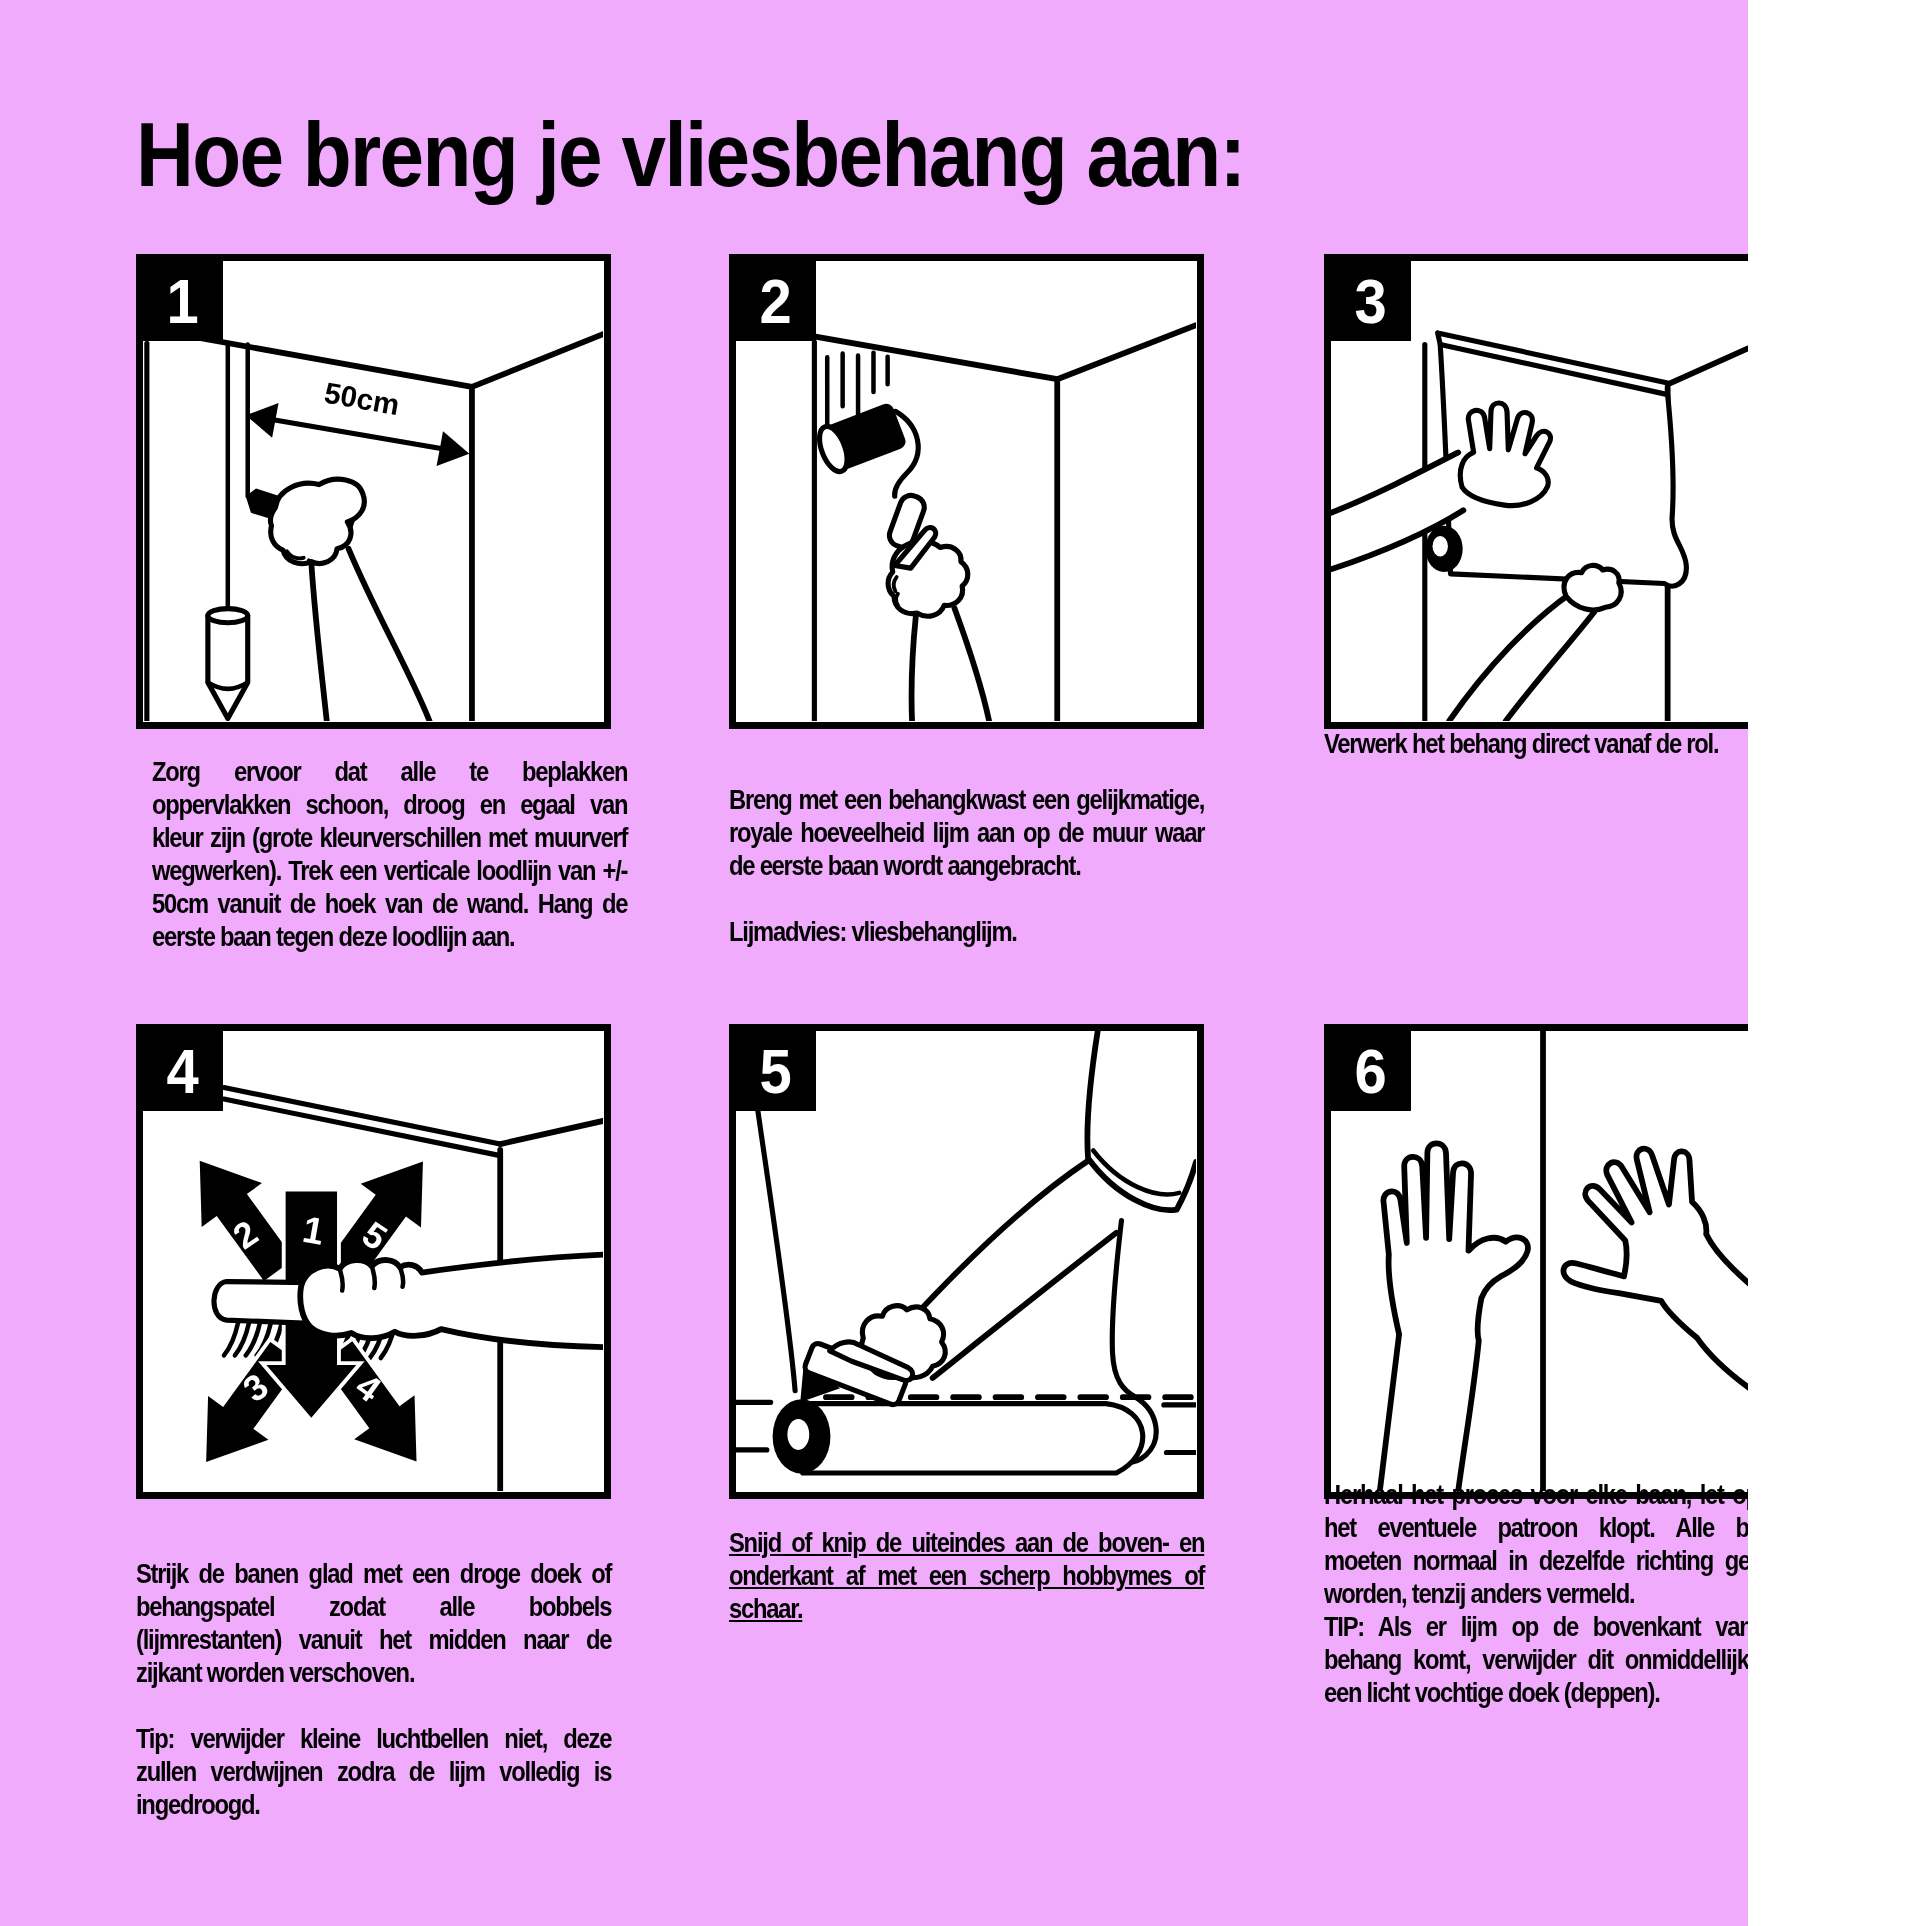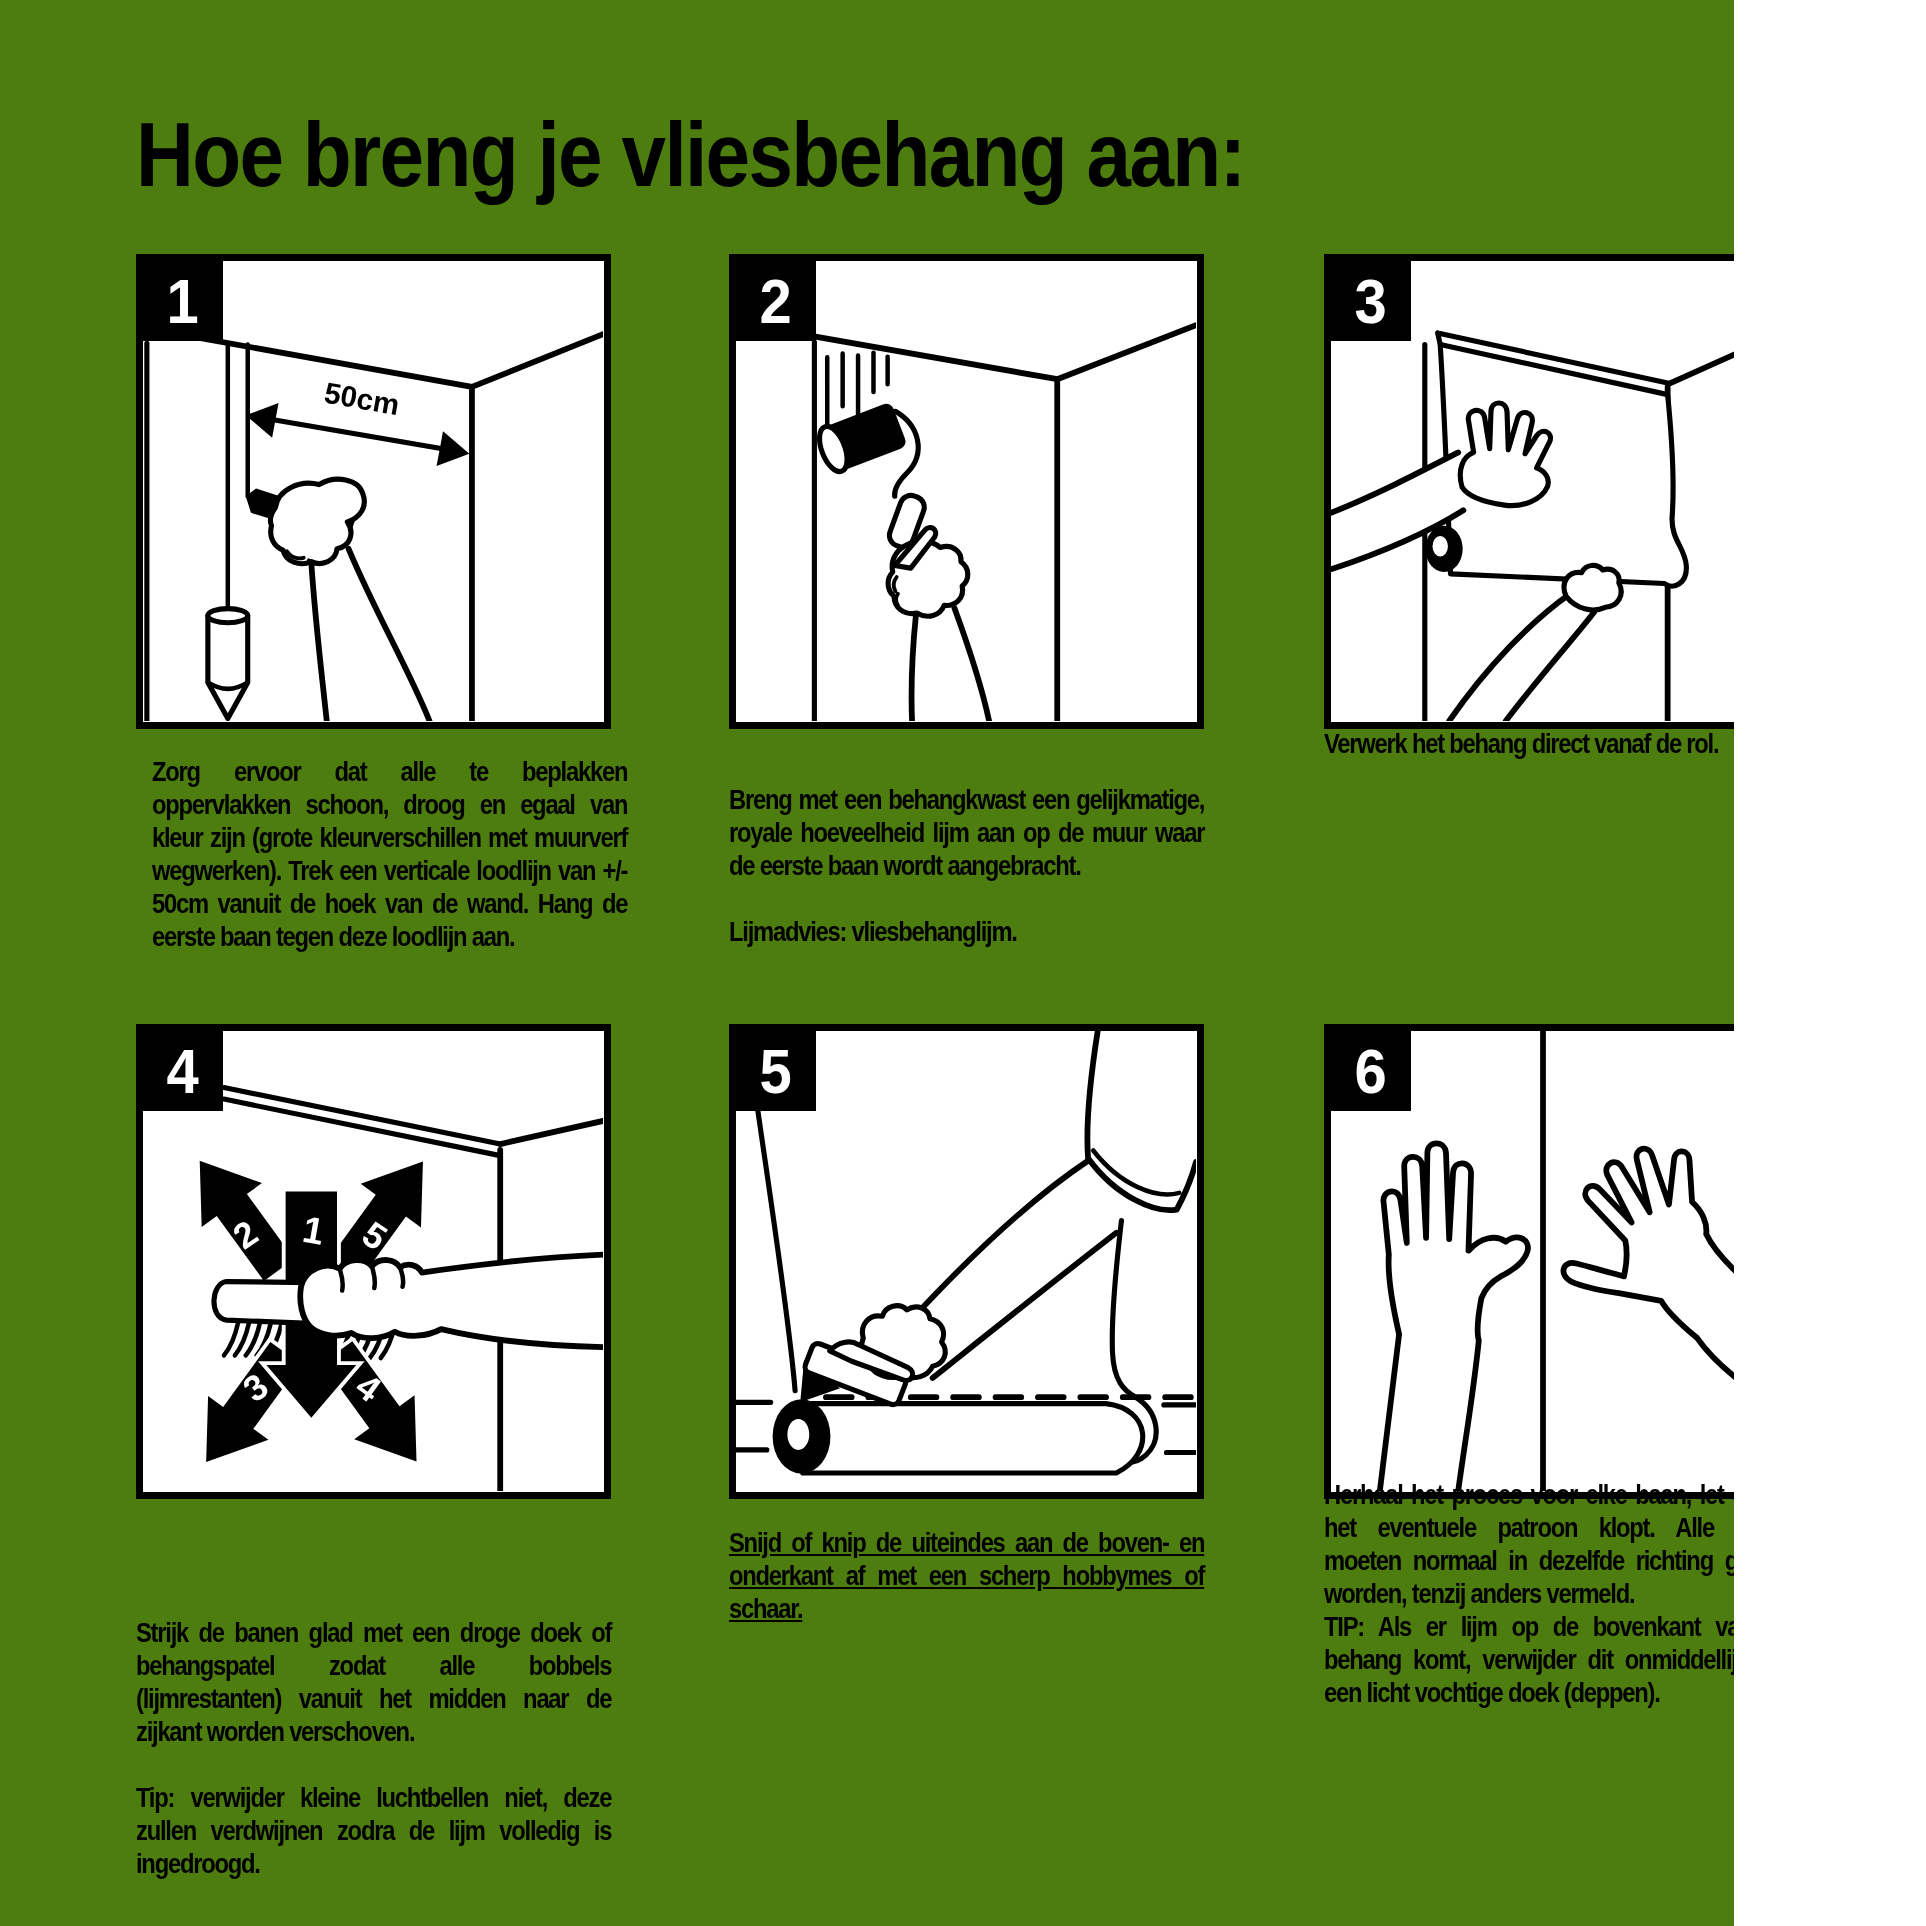--- a/index.html
+++ b/index.html
@@ -1,36 +1,36 @@
 <!DOCTYPE html>
 <html style="font-size:10.3px"><head>
 <meta charset="utf-8">
 <style>
   html,body{margin:0;padding:0;background:#fff;}
-  .page{position:relative;width:1734px;height:1926px;background:#4d7c0f;overflow:hidden;
-        font-family:"Liberation Sans",sans-serif;color:#000;}
+  .page{position:relative;width:1734px;height:1926px;background:#f0abfc;overflow:hidden;
+        font-family:"Liberation Sans",sans-serif;color:#000;padding-left:14px;}
   .title{position:absolute;left:136px;top:103px;margin:0;width:1541px;
          font-size:91px;font-weight:bold;letter-spacing:-1.9px;white-space:nowrap;
          transform:scaleX(.88);transform-origin:left top;}
   .panel{position:absolute;width:475px;height:475px;border:7.7px solid #000;
          box-sizing:border-box;background:#fff;}
   .panel svg{position:absolute;left:0;top:0;width:460px;height:460px;display:block;}
   .badge{position:absolute;left:0;top:0;width:80px;height:80px;background:#000;
          display:flex;align-items:center;justify-content:center;z-index:5;}
   .badge span{color:#fff;font-size:63px;font-weight:bold;line-height:1;transform:scaleX(.92);}
   .caption{position:absolute;width:475px;}
   .caption-inner{width:540px;transform:scaleX(.88);transform-origin:left top;}
   .caption-inner p{margin:0;font-size:27px;font-weight:bold;letter-spacing:-1.4px;
          line-height:33px;text-align:justify;}
   .caption.spaced .caption-inner p + p{margin-top:33px;}
   
   .p1{left:136px;top:254px;}  .c1{left:152px;top:756px;}
   .p2{left:729px;top:254px;} .c2{left:729px;top:756px;margin-top:28px;}
   .p3{left:1324px;top:254px;} .c3{left:1324px;top:728px;}
-  .p4{left:136px;top:1024px;} .c4{left:136px;top:1617px;}
+  .p4{left:136px;top:1024px;} .c4{left:136px;top:1558px;}
   .p5{left:729px;top:1024px;}.c5{left:729px;top:1527px;text-decoration:underline;}
   .p6{left:1324px;top:1024px;}.c6{left:1324px;top:1479px;}
   .ln{stroke:#000;stroke-linecap:round;stroke-linejoin:round;fill:none;}
 </style>
 </head>
 <body>
 
 <div class="page">
 
   <h1 class="title">Hoe breng je vliesbehang aan:</h1>

